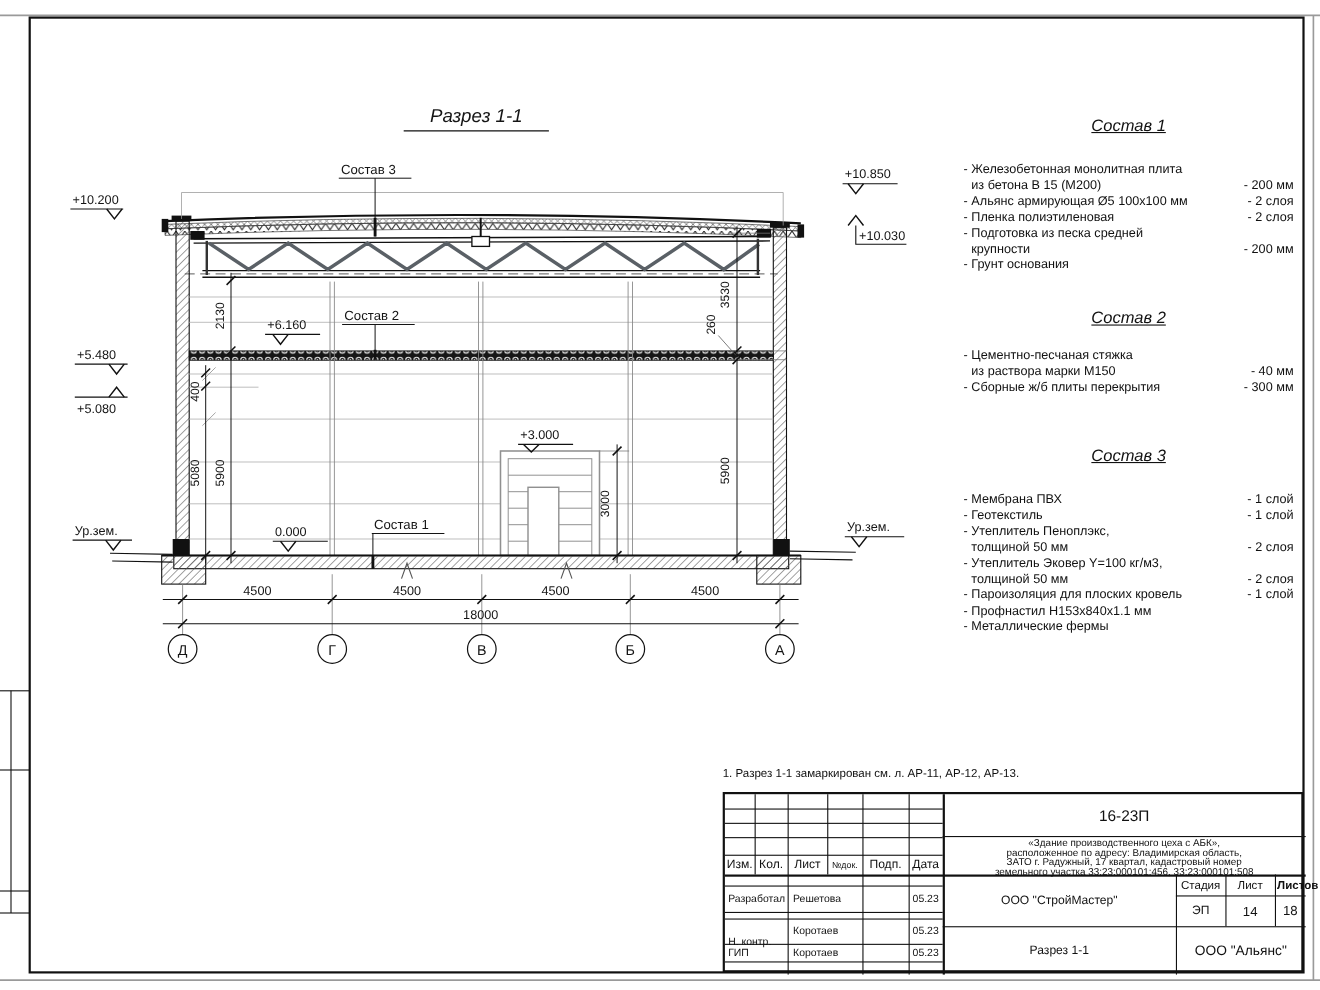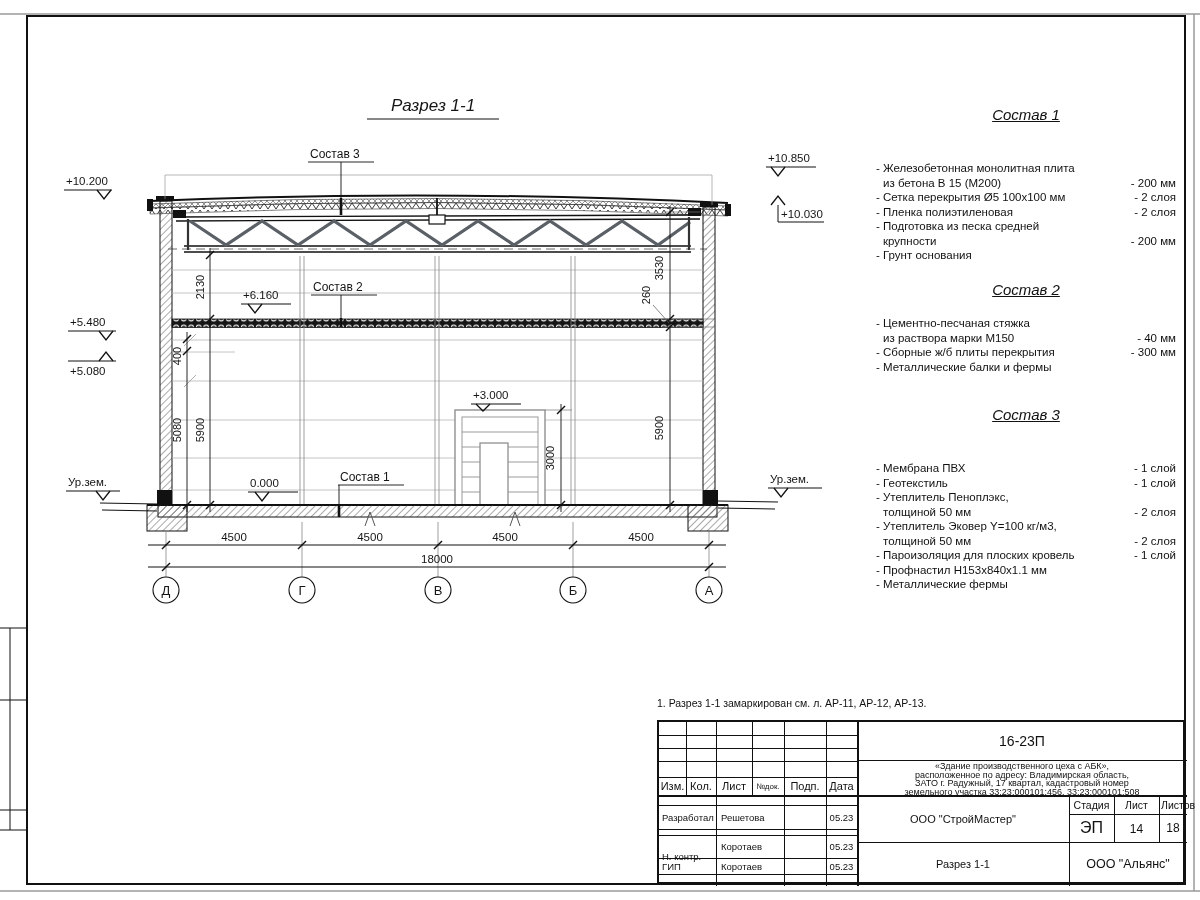--- a/index.html
+++ b/index.html
@@ -3,38 +3,38 @@
 <meta charset="utf-8">
 <style>
   html,body{margin:0;padding:0;}
   body{width:1200px;height:900px;position:relative;background:#fff;overflow:hidden;
        font-family:"Liberation Sans",sans-serif;color:#111;}
   svg text{font-family:"Liberation Sans",sans-serif;fill:#151515;}
   .abs{position:absolute;}
   
   .comp{position:absolute;left:876px;width:300px;}
   .comp-h{text-align:center;font-style:italic;font-size:15px;text-decoration:underline;}
-  .comp-items{margin-top:38px;}
+  .comp-items{margin-top:24px;}
   .ci{display:flex;align-items:flex-end;font-size:11.5px;line-height:14.5px;}
   .ci .lx{flex:1;}
   .ci .l2{padding-left:7px;}
   .ci .v{white-space:nowrap;padding-left:4px;}
   
   .note{position:absolute;left:657px;top:697px;font-size:10.5px;}
   
   .tb{position:absolute;left:657px;top:720px;width:528px;height:164px;
       border:2px solid #111;box-sizing:border-box;}
   .tb .vl{position:absolute;width:1px;background:#111;}
   .tb .vl2{position:absolute;width:2px;background:#111;}
   .tb .hl{position:absolute;height:1px;background:#111;}
   .tb .hl2{position:absolute;height:2px;background:#111;}
   .cell{position:absolute;display:flex;align-items:center;justify-content:center;
         text-align:left;box-sizing:border-box;}
   .cell.left{justify-content:flex-start;padding-left:3px;text-align:left;}
-  .nowrap{white-space:nowrap;}
+  .nowrap{white-space:nowrap;font-weight:bold;}
 </style>
 </head>
 <body>
 
 <svg class="abs" style="left:0;top:0" width="1200" height="900" viewBox="0 0 1200 900">
   <defs>
     <pattern id="hatch" width="5" height="5" patternUnits="userSpaceOnUse" patternTransform="rotate(45)">
       <line x1="0" y1="0" x2="0" y2="5" stroke="#555" stroke-width="1"></line>
     </pattern>
     <pattern id="xhatch" width="6" height="6" patternUnits="userSpaceOnUse">
@@ -289,21 +289,21 @@
   <div class="comp-items">
     <div class="ci">
       <div class="lx">
           <div>- Железобетонная монолитная плита</div>
           <div class="l2">из бетона В 15 (М200)</div>
         </div>
       <div class="v">- 200 мм</div>
     </div>
     <div class="ci">
       <div class="lx">
-          <div>- Сетка перекрытия Ø5 100х100 мм</div>
+          <div>- Альянс армирующая Ø5 100х100 мм</div>
         </div>
       <div class="v">- 2 слоя</div>
     </div>
     <div class="ci">
       <div class="lx">
           <div>- Пленка полиэтиленовая</div>
         </div>
       <div class="v">- 2 слоя</div>
     </div>
     <div class="ci">
@@ -330,26 +330,20 @@
           <div>- Цементно-песчаная стяжка</div>
           <div class="l2">из раствора марки М150</div>
         </div>
       <div class="v">- 40 мм</div>
     </div>
     <div class="ci">
       <div class="lx">
           <div>- Сборные ж/б плиты перекрытия</div>
         </div>
       <div class="v">- 300 мм</div>
-    </div>
-    <div class="ci">
-      <div class="lx">
-          <div>- Металлические балки и фермы</div>
-        </div>
-      <div class="v"></div>
     </div>
   </div>
 </div>
 
 <div class="comp" style="top:406px">
   <div class="comp-h">Состав 3</div>
   <div class="comp-items">
     <div class="ci">
       <div class="lx">
           <div>- Мембрана ПВХ</div>
@@ -450,17 +444,17 @@
     <div>«Здание производственного цеха с АБК»,</div>
     <div>расположенное по адресу: Владимирская область,</div>
     <div>ЗАТО г. Радужный, 17 квартал, кадастровый номер</div>
     <div>земельного участка 33:23:000101:456, 33:23:000101:508</div>
   </div>
   <div class="cell" style="left:198px;top:73px;width:212px;height:47px;font-size:11px">ООО "СтройМастер"</div>
   <div class="cell" style="left:198px;top:120px;width:212px;height:44px;font-size:11px">Разрез 1-1</div>
   <div class="cell" style="left:410px;top:73px;width:45px;height:19px;font-size:10.5px">Стадия</div>
   <div class="cell" style="left:455px;top:73px;width:45px;height:19px;font-size:10.5px">Лист</div>
   <div class="cell left nowrap" style="left:500px;top:73px;width:28px;height:19px;font-size:10.5px;padding-left:2px">Листов</div>
-  <div class="cell" style="left:410px;top:92px;width:45px;height:28px;font-size:16px">ЭП</div>
+  <div class="cell" style="left:410px;top:92px;width:45px;height:28px;font-size:11px">ЭП</div>
   <div class="cell" style="left:455px;top:93px;width:45px;height:28px;font-size:12px">14</div>
   <div class="cell" style="left:500px;top:92px;width:28px;height:28px;font-size:12px">18</div>
   <div class="cell" style="left:410px;top:120px;width:118px;height:44px;font-size:12.5px">ООО "Альянс"</div>
 </div>
 
 </body></html>

